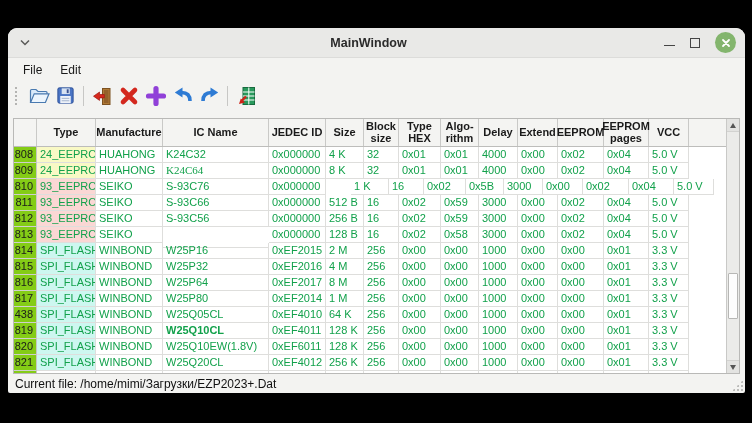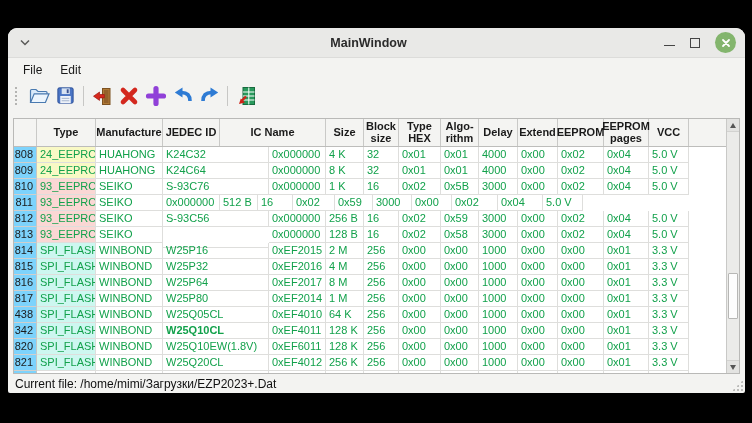--- a/index.html
+++ b/index.html
@@ -43,21 +43,21 @@
   .thead{ display:flex; height:28px; background:#f4f4f2; border-bottom:1px solid #bdbdbb; flex:none;}
   .th{ border-right:1px solid #c9c9c7; display:flex; align-items:center; justify-content:center;
     font-size:11px; font-weight:700; color:#1a1a1a; white-space:pre-line;
     text-align:center; line-height:11.5px; flex:none;}
   .th.filler{ flex:1; border-right:none;}
   .tbody{ flex:1; overflow:hidden;}
   .tr{ display:flex; height:16px;}
   .td{ border-right:1px solid #dededc; border-bottom:1px solid #dededc;
     font-size:11px; line-height:14.5px; color:#12a14b; padding-left:3px;
     white-space:nowrap; overflow:hidden; flex:none;}
-  .td.rownum{ background:#7dd3fc; color:#1a1a1a; text-align:right; padding-right:3px; padding-left:0;
+  .td.rownum{ background:#84cc16; color:#1a1a1a; text-align:right; padding-right:3px; padding-left:0;
     border-right:1px solid #c6c6c4; border-bottom:1px solid #cfcfcd;}
   .td.filler{ flex:1; border:none; background:transparent;}
   
   .vscroll{ width:13px; background:#ebebe9; border-left:1px solid #c9c9c7;
     display:flex; flex-direction:column; flex:none;}
   .sb-btn{ height:13px; background:#e3e3e1; display:flex; align-items:center; justify-content:center; flex:none;}
   .sb-btn.up{ border-bottom:1px solid #d2d2d0;}
   .sb-btn.down{ border-top:1px solid #d2d2d0;}
   .tri-up{ width:0; height:0; border-left:3.5px solid transparent; border-right:3.5px solid transparent; border-bottom:5px solid #555;}
   .tri-down{ width:0; height:0; border-left:3.5px solid transparent; border-right:3.5px solid transparent; border-top:5px solid #555;}
@@ -163,22 +163,22 @@
       </svg>
     </div>
   </div>
 
   <div class="table-frame">
     <div class="table-content">
       <div class="thead">
           <div class="th" style="width: 23px;"></div>
           <div class="th" style="width: 59px;">Type</div>
           <div class="th" style="width: 67px;">Manufacture</div>
+          <div class="th" style="width: 106px;">IC Name</div>
           <div class="th" style="width: 57px;">JEDEC ID</div>
-          <div class="th" style="width: 106px;">IC Name</div>
           <div class="th" style="width: 38px;">Size</div>
           <div class="th" style="width: 35px;">Block
 size</div>
           <div class="th" style="width: 42px;">Type
 HEX</div>
           <div class="th" style="width: 38px;">Algo-
 rithm</div>
           <div class="th" style="width: 39px;">Delay</div>
           <div class="th" style="width: 40px;">Extend</div>
           <div class="th" style="width: 46px;">EEPROM</div>
@@ -202,54 +202,55 @@
             <div class="td" style="width: 40px;">0x00</div>
             <div class="td" style="width: 46px;">0x02</div>
             <div class="td" style="width: 45px;">0x04</div>
             <div class="td" style="width: 40px;">5.0 V</div>
             <div class="td filler"></div>
           </div>
           <div class="tr">
             <div class="td rownum" style="width: 23px;">809</div>
             <div class="td" style="width: 59px; background: rgb(249, 249, 197);">24_EEPROM</div>
             <div class="td" style="width: 67px;">HUAHONG</div>
-            <div class="td" style="width: 106px;">K24C64</div>
+            <div class="td" style="width: 106px; font-family: Liberation Serif, serif;">K24C64</div>
             <div class="td" style="width: 57px;">0x000000</div>
             <div class="td" style="width: 38px;">8 K</div>
             <div class="td" style="width: 35px;">32</div>
             <div class="td" style="width: 42px;">0x01</div>
             <div class="td" style="width: 38px;">0x01</div>
             <div class="td" style="width: 39px;">4000</div>
             <div class="td" style="width: 40px;">0x00</div>
             <div class="td" style="width: 46px;">0x02</div>
             <div class="td" style="width: 45px;">0x04</div>
             <div class="td" style="width: 40px;">5.0 V</div>
             <div class="td filler"></div>
           </div>
           <div class="tr">
             <div class="td rownum" style="width: 23px;">810</div>
             <div class="td" style="width: 59px; background: rgb(250, 215, 212);">93_EEPROM</div>
             <div class="td" style="width: 67px;">SEIKO</div>
             <div class="td" style="width: 106px;">S-93C76</div>
             <div class="td" style="width: 57px;">0x000000</div>
-            <div class="td" style="width: 38px;">1 K</div>
+            <div class="td" style="width: 38px; margin-left: 25px;">1 K</div>
             <div class="td" style="width: 35px;">16</div>
             <div class="td" style="width: 42px;">0x02</div>
             <div class="td" style="width: 38px;">0x5B</div>
             <div class="td" style="width: 39px;">3000</div>
             <div class="td" style="width: 40px;">0x00</div>
             <div class="td" style="width: 46px;">0x02</div>
             <div class="td" style="width: 45px;">0x04</div>
             <div class="td" style="width: 40px;">5.0 V</div>
             <div class="td filler"></div>
           </div>
           <div class="tr">
             <div class="td rownum" style="width: 23px;">811</div>
             <div class="td" style="width: 59px; background: rgb(250, 215, 212);">93_EEPROM</div>
             <div class="td" style="width: 67px;">SEIKO</div>
+            <div class="td" style="width: 106px;">S-93C66</div>
             <div class="td" style="width: 57px;">0x000000</div>
             <div class="td" style="width: 38px;">512 B</div>
             <div class="td" style="width: 35px;">16</div>
             <div class="td" style="width: 42px;">0x02</div>
             <div class="td" style="width: 38px;">0x59</div>
             <div class="td" style="width: 39px;">3000</div>
             <div class="td" style="width: 40px;">0x00</div>
             <div class="td" style="width: 46px;">0x02</div>
             <div class="td" style="width: 45px;">0x04</div>
             <div class="td" style="width: 40px;">5.0 V</div>
@@ -368,21 +369,21 @@
             <div class="td" style="width: 42px;">0x00</div>
             <div class="td" style="width: 38px;">0x00</div>
             <div class="td" style="width: 39px;">1000</div>
             <div class="td" style="width: 40px;">0x00</div>
             <div class="td" style="width: 46px;">0x00</div>
             <div class="td" style="width: 45px;">0x01</div>
             <div class="td" style="width: 40px;">3.3 V</div>
             <div class="td filler"></div>
           </div>
           <div class="tr">
-            <div class="td rownum" style="width: 23px;">342</div>
+            <div class="td rownum" style="width: 23px;">819</div>
             <div class="td" style="width: 59px; background: rgb(205, 247, 240);">SPI_FLASH</div>
             <div class="td" style="width: 67px;">WINBOND</div>
             <div class="td" style="width: 106px; font-weight: bold;">W25Q10CL</div>
             <div class="td" style="width: 57px;">0xEF4011</div>
             <div class="td" style="width: 38px;">128 K</div>
             <div class="td" style="width: 35px;">256</div>
             <div class="td" style="width: 42px;">0x00</div>
             <div class="td" style="width: 38px;">0x00</div>
             <div class="td" style="width: 39px;">1000</div>
             <div class="td" style="width: 40px;">0x00</div>

